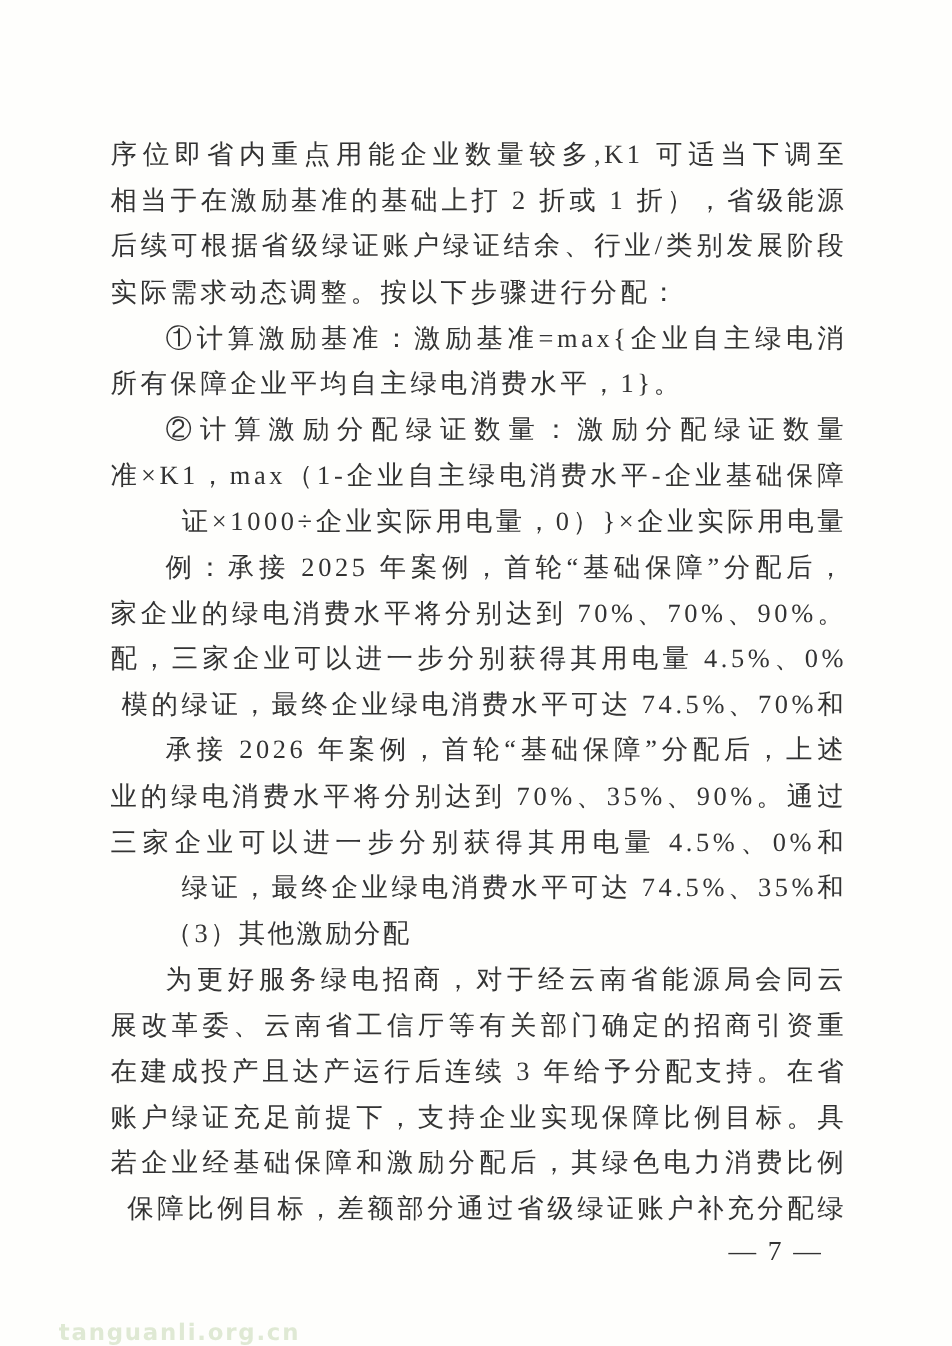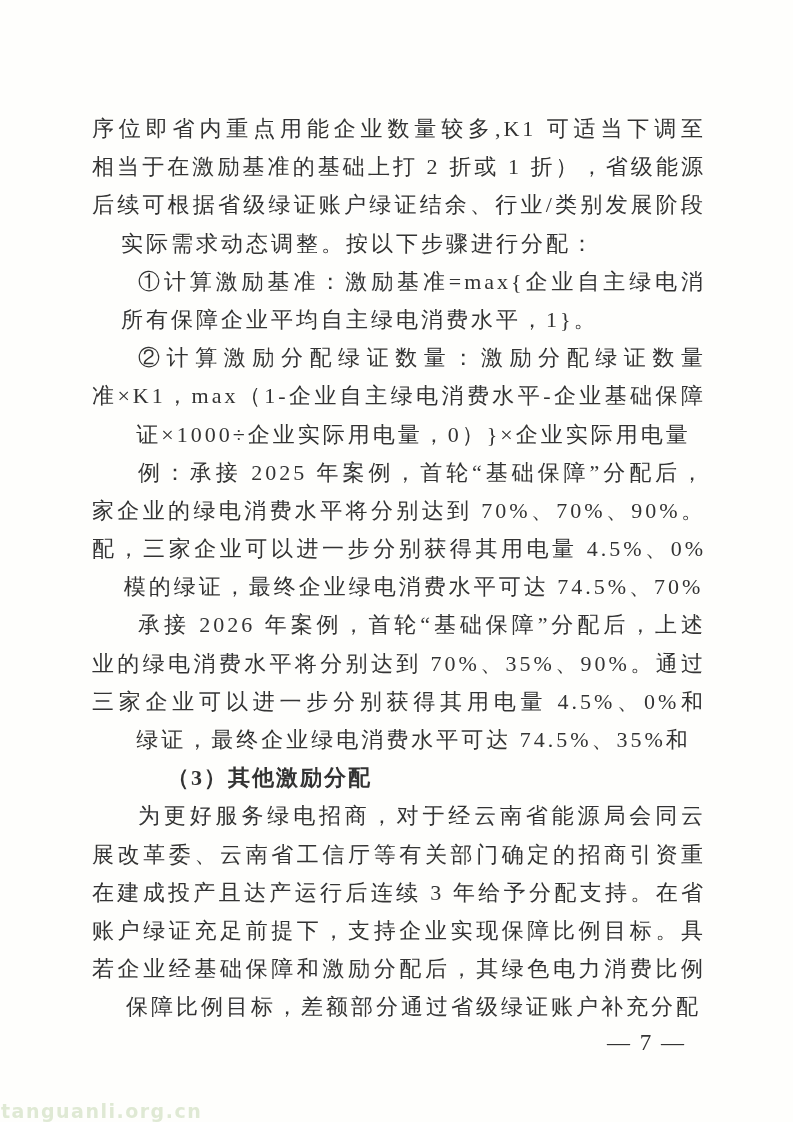--- a/index.html
+++ b/index.html
@@ -21,26 +21,25 @@
   .line {
     height: 38.2px;
     line-height: 38.2px;
     font-size: 22px;
     letter-spacing: 3px;
     text-align: justify;
     text-align-last: justify;
     overflow: hidden;
   }
   .line.end {
-    text-align: center;
+    text-align: right;
     text-align-last: left;
-    margin-left: 29px;
   }
   .line.indent { text-indent: 46px; }
-  .line.bold { font-weight: bold; letter-spacing: 2px; }
+  .line.bold { font-weight: normal; letter-spacing: 2px; }
   .page-number {
     position: absolute;
     top: 1028px;
     left: 92px;
     width: 594px;
     text-align: right;
     font-size: 23px;
     line-height: 30px;
     color: #333333;
     letter-spacing: 2px;
@@ -48,20 +47,21 @@
   .watermark {
     position: absolute;
     left: 1px;
     top: 1100px;
     font-family: "DejaVu Sans", sans-serif;
     font-weight: bold;
     font-size: 19px;
     letter-spacing: 1.5px;
     color: #dfe9d4;
     white-space: nowrap;
+    padding-left: 48px;
   }
 </style>
 </head>
 <body>
 
 <div class="page">
   <div class="textblock">
     <div class="line">序位即省内重点用能企业数量较多,K1 可适当下调至 0.2 或 0.1，</div>
     <div class="line">相当于在激励基准的基础上打 2 折或 1 折），省级能源主管部门</div>
     <div class="line">后续可根据省级绿证账户绿证结余、行业/类别发展阶段及企业</div>

